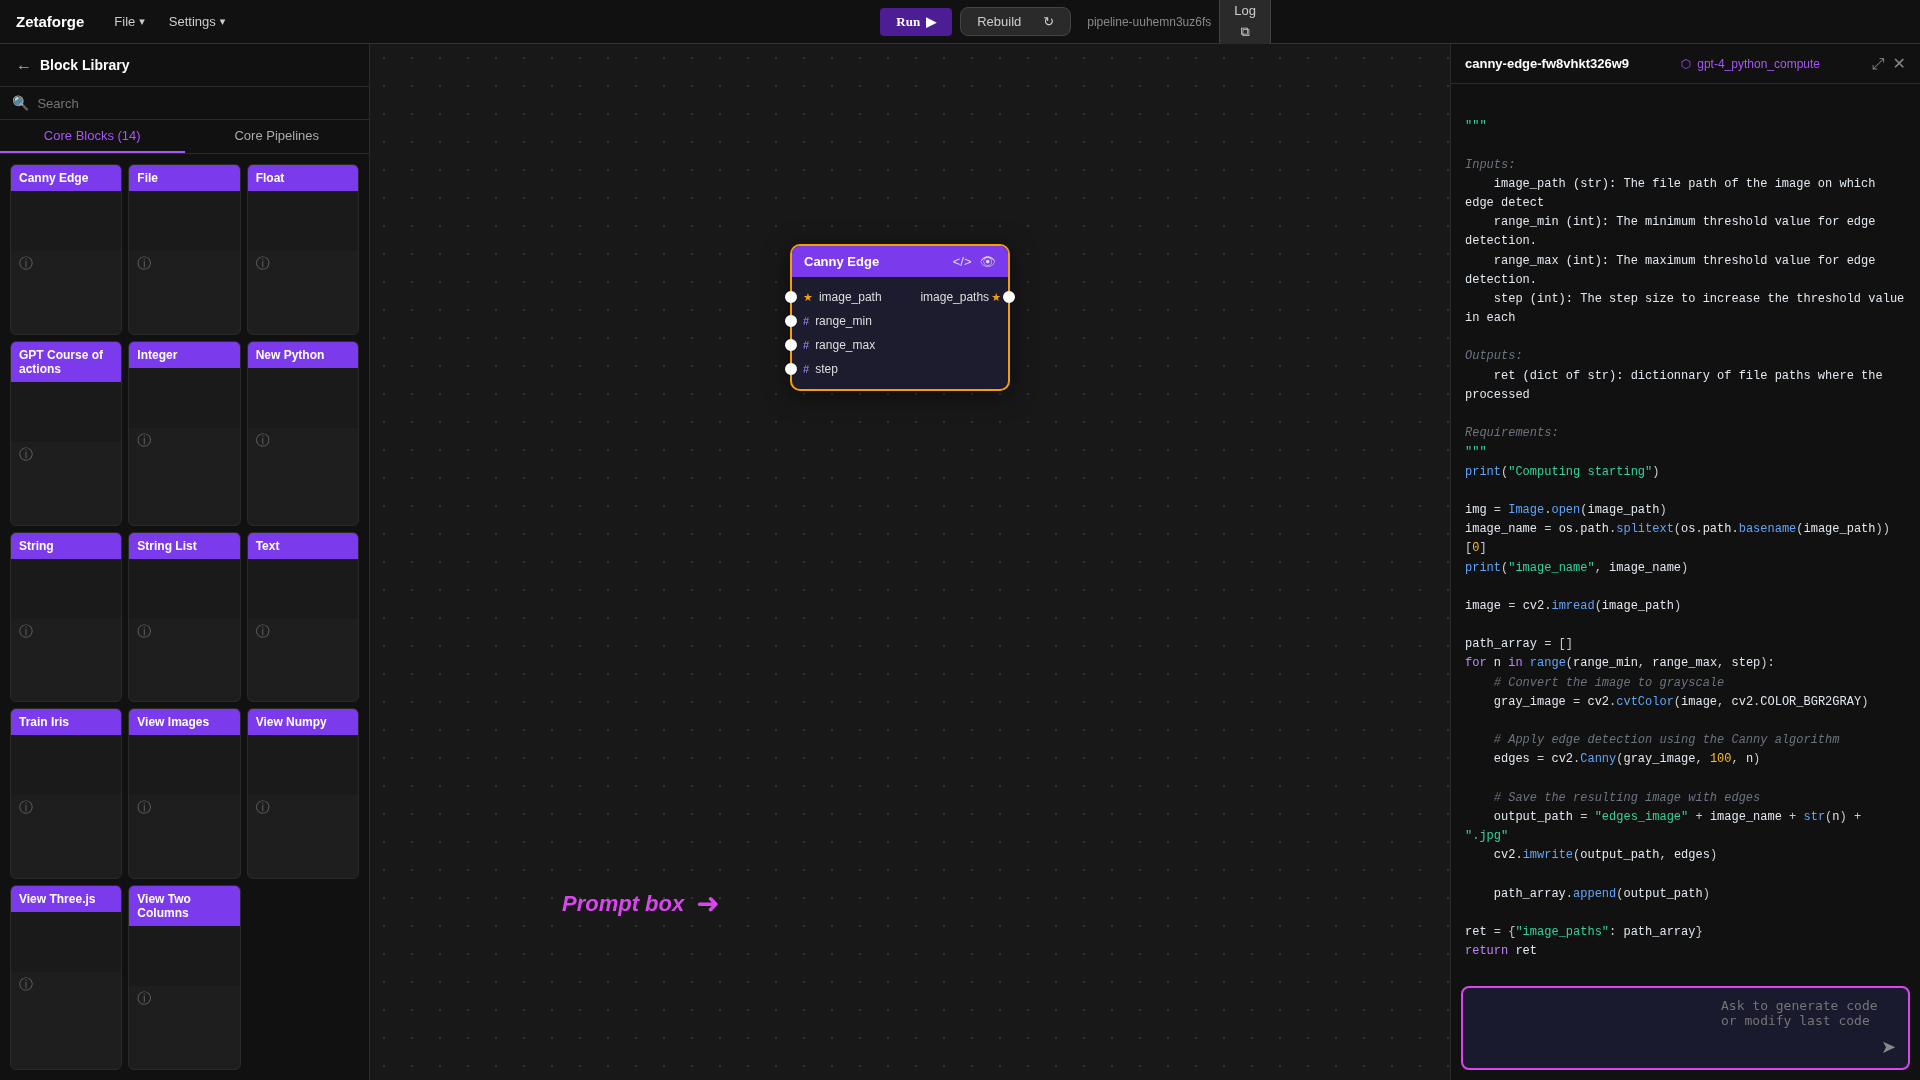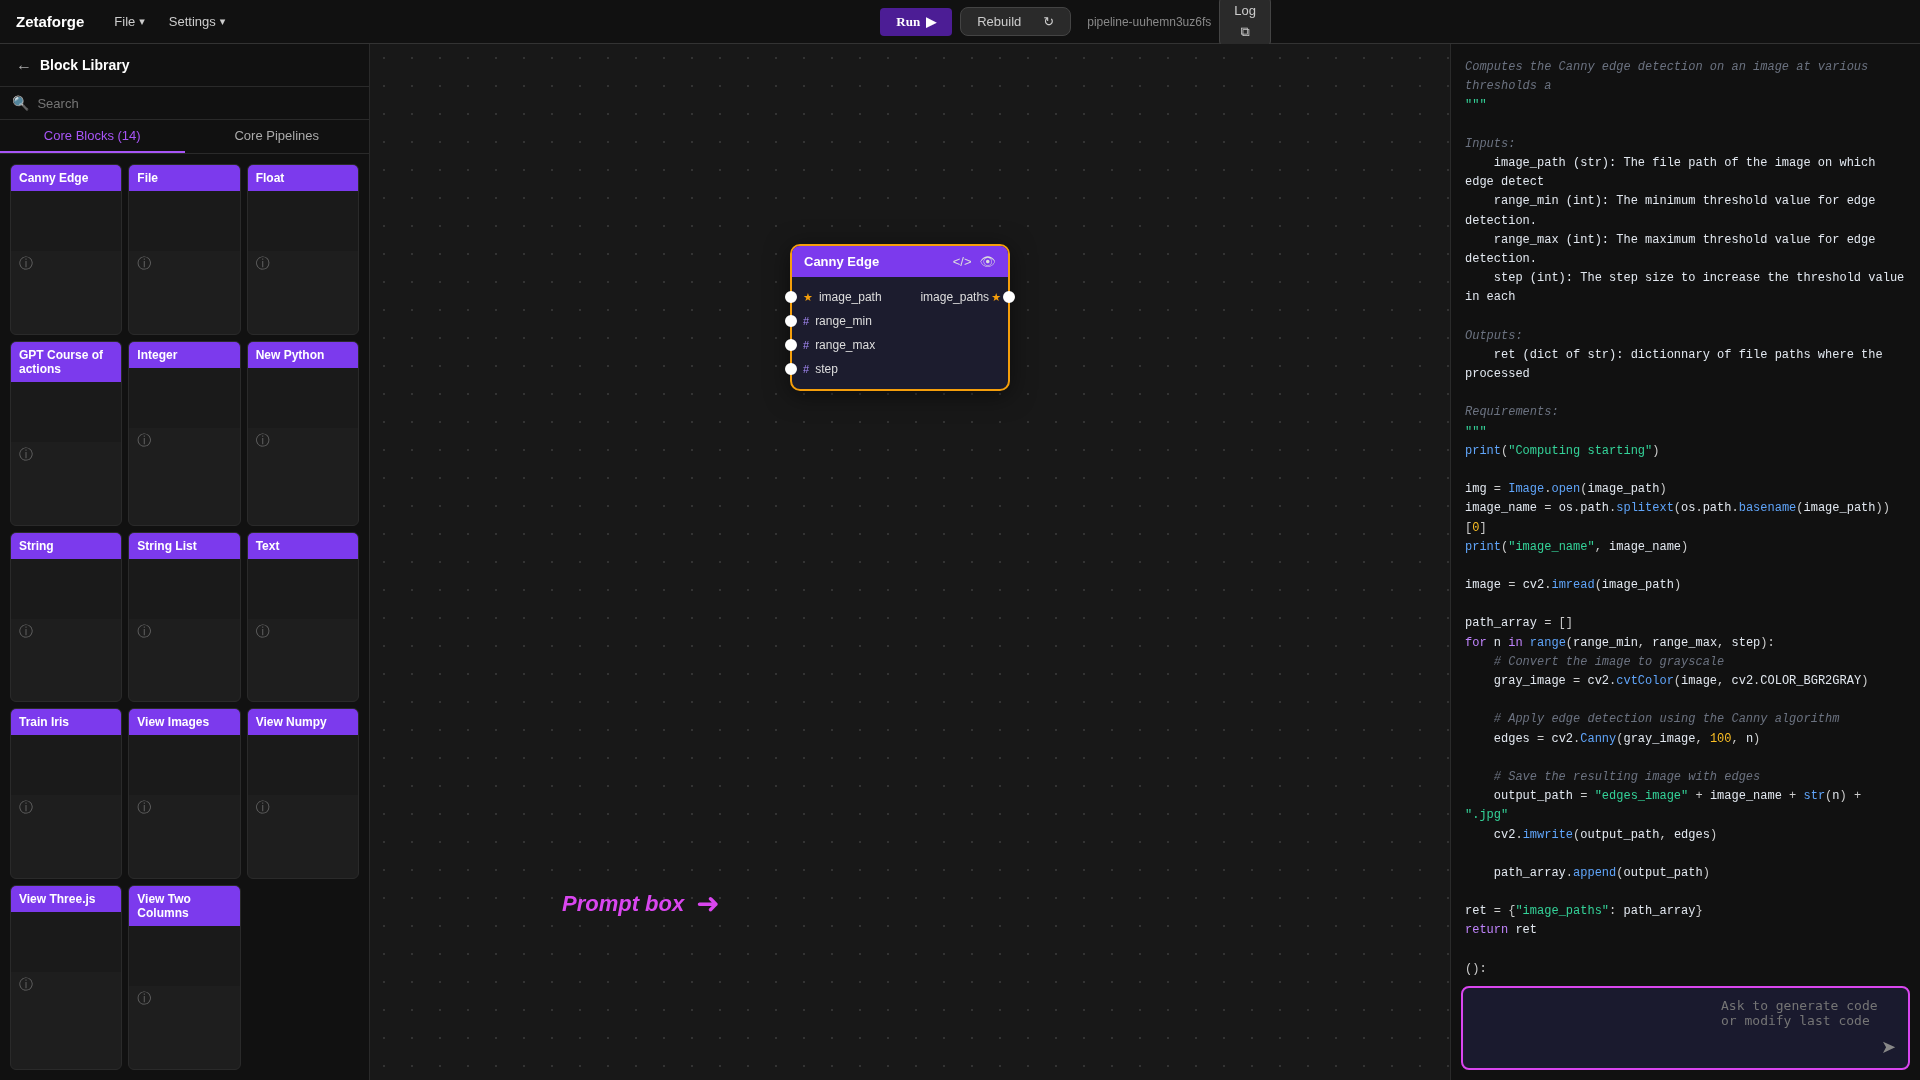--- a/index.html
+++ b/index.html
@@ -612,22 +612,33 @@
       </div>
     </div>
 
     <div class="prompt-annotation">
       <span class="prompt-label">Prompt box</span>
       <span class="prompt-arrow">➜</span>
     </div>
   </div>
 
   <div class="code-panel">
+    <div class="code-panel-header">
+      <span class="code-panel-title">canny-edge-fw8vhkt326w9</span>
+      <div class="code-panel-subtitle">
+        <span>⬡</span>
+        <span>gpt-4_python_compute</span>
+      </div>
+      <div class="code-panel-actions">
+        <span class="code-panel-action">⤢</span>
+        <span class="code-panel-action">✕</span>
+      </div>
+    </div>
     <div class="code-content">
-      <span class="cm">Computes the Canny edge detection on an image at various thresholds a</span><br>
+      <br>
       <span class="str">"""</span><br>
       <br>
       <span class="cm">Inputs:</span><br>
       &nbsp;&nbsp;&nbsp;&nbsp;<span class="var">image_path (str): The file path of the image on which edge detect</span><br>
       &nbsp;&nbsp;&nbsp;&nbsp;<span class="var">range_min (int): The minimum threshold value for edge detection.</span><br>
       &nbsp;&nbsp;&nbsp;&nbsp;<span class="var">range_max (int): The maximum threshold value for edge detection.</span><br>
       &nbsp;&nbsp;&nbsp;&nbsp;<span class="var">step (int): The step size to increase the threshold value in each</span><br>
       <br>
       <span class="cm">Outputs:</span><br>
       &nbsp;&nbsp;&nbsp;&nbsp;<span class="var">ret (dict of str): dictionnary of file paths where the processed</span><br>

